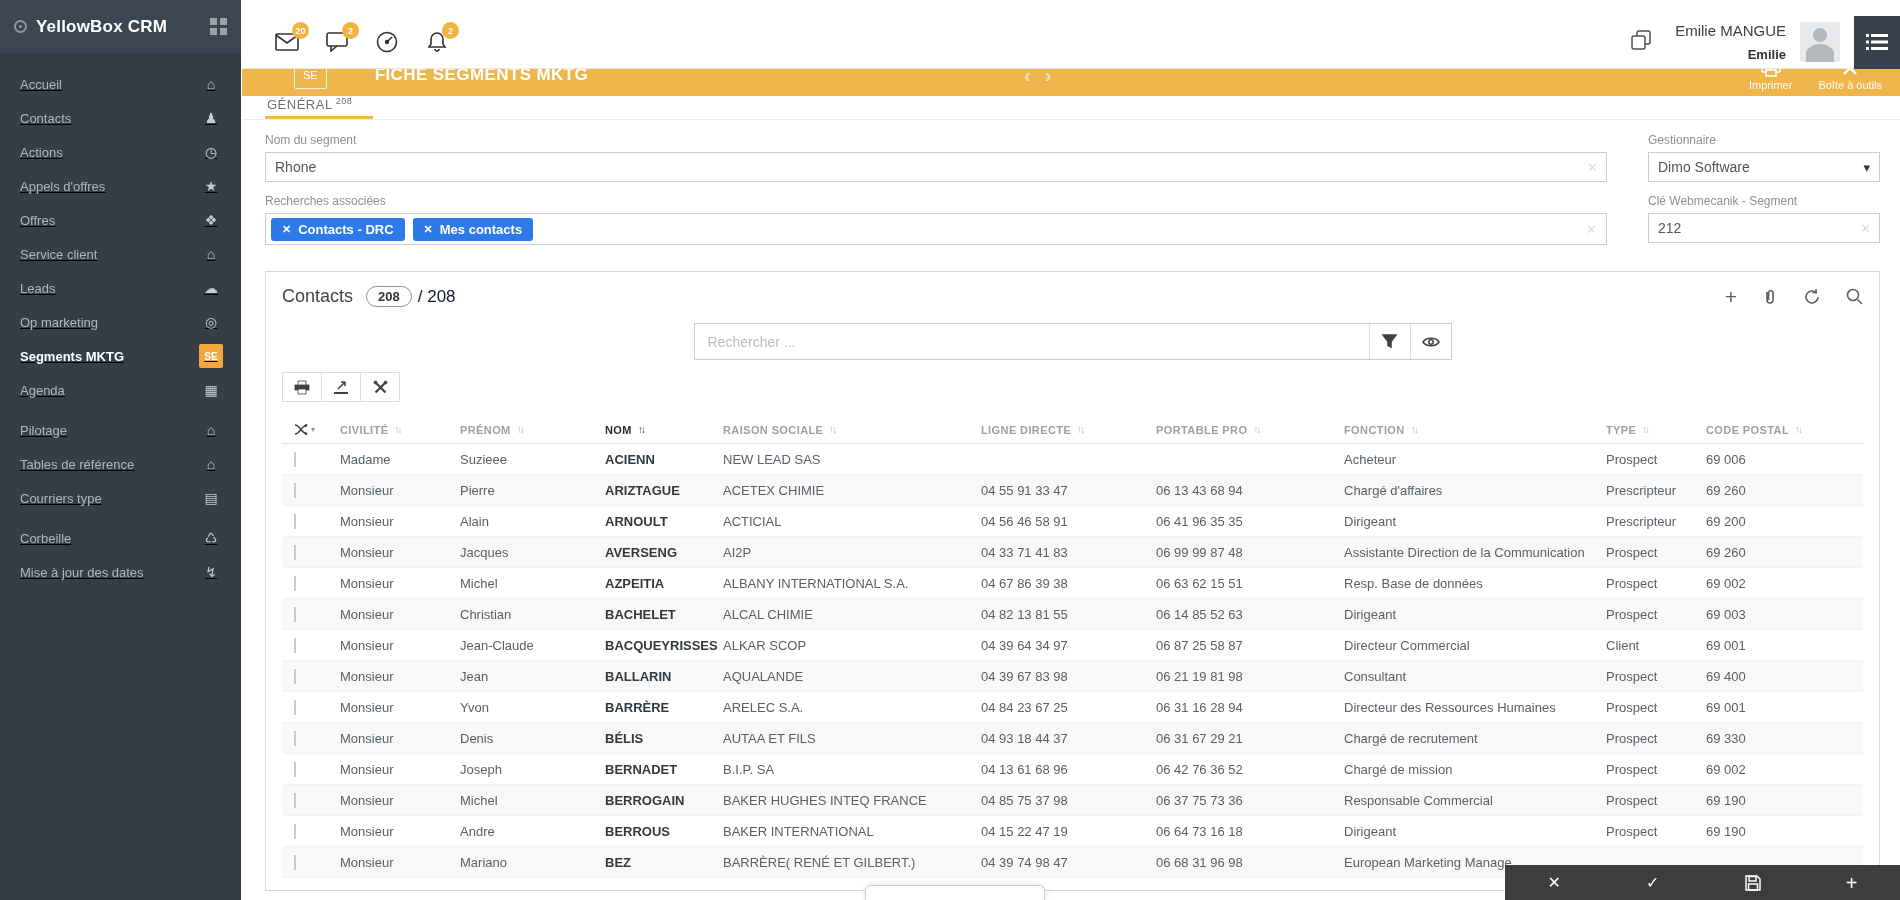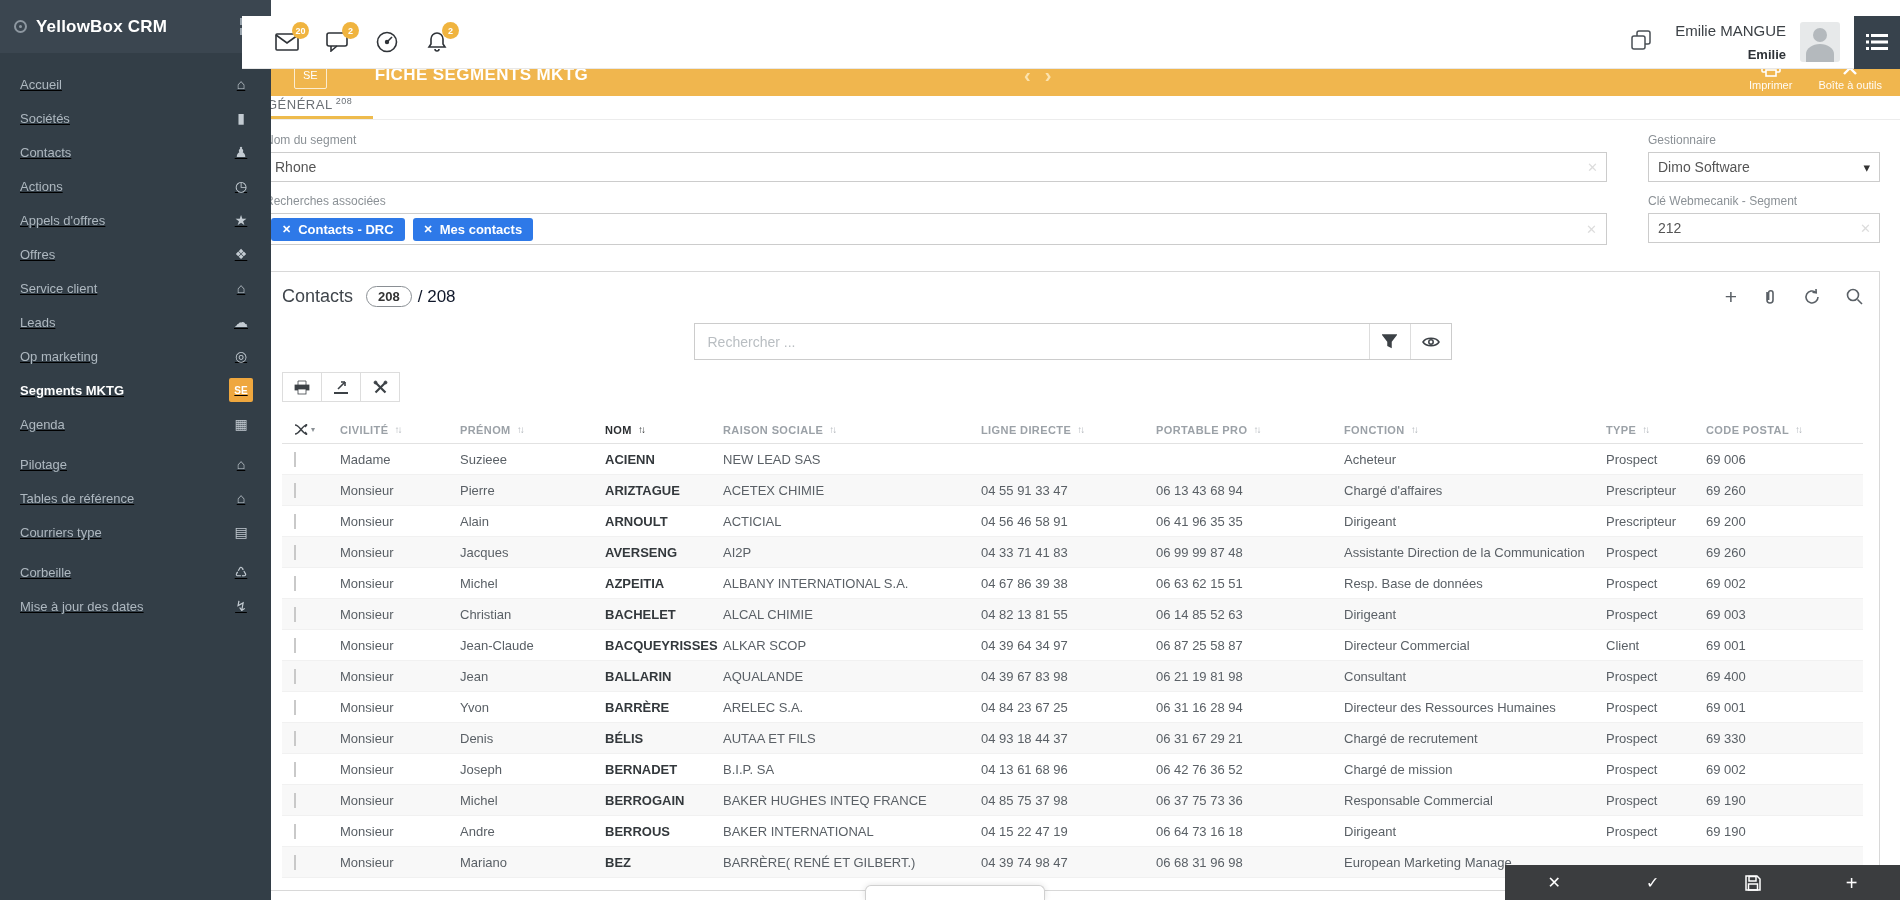--- a/index.html
+++ b/index.html
@@ -1,20 +1,20 @@
 <!DOCTYPE html>
 <html><head>
 <meta charset="utf-8">
 <style>
   * { margin:0; padding:0; box-sizing:border-box; }
   html,body { width:1900px; height:900px; overflow:hidden; background:#fff;
     font-family:"Liberation Sans", sans-serif; }
 
   
-  .sidebar { position:fixed; left:0; top:0; width:271px; height:900px; background:#333e47; z-index:30; }
+  .sidebar { position:fixed; left:0; top:0; width:241px; height:900px; background:#333e47; z-index:30; }
   .logo-block { height:53px; background:#3b4650; display:flex; align-items:center; padding:0 14px; gap:9px; }
   .logo-ring { width:13px; height:13px; border:2px solid #8d97a0; border-radius:50%; position:relative; flex:none; }
   .logo-ring::after { content:""; position:absolute; left:3px; top:3px; width:3px; height:3px; background:#8d97a0; border-radius:50%; }
   .logo-text { color:#fff; font-size:17px; font-weight:bold; letter-spacing:.2px; flex:1; }
   .nav { padding-top:14px;text-decoration:underline; }
   .nav-item { height:34px; display:flex; align-items:center; padding:0 18px 0 20px; cursor:pointer; }
   .nav-item .lbl { flex:1; color:#aeb8c0; font-size:13px; }
   .nav-item .side-icon { color:#c3cbd2; font-size:14px; width:24px; text-align:center; flex:none; }
   .nav-item.active .lbl { color:#fff; font-weight:bold; }
   .nav-item.gap { margin-top:6px; }
@@ -152,24 +152,20 @@
         </svg>
     </span>
   </div>
   <nav class="nav">
 
       <div class="nav-item r-odd">
         <span class="lbl">Accueil</span>
         <span class="side-icon">⌂</span>
       </div>
 
-      <div class="nav-item r-even">
-        <span class="lbl">Sociétés</span>
-        <span class="side-icon">▮</span>
-      </div>
 
       <div class="nav-item r-odd">
         <span class="lbl">Contacts</span>
         <span class="side-icon">♟</span>
       </div>
 
       <div class="nav-item r-even">
         <span class="lbl">Actions</span>
         <span class="side-icon">◷</span>
       </div>

